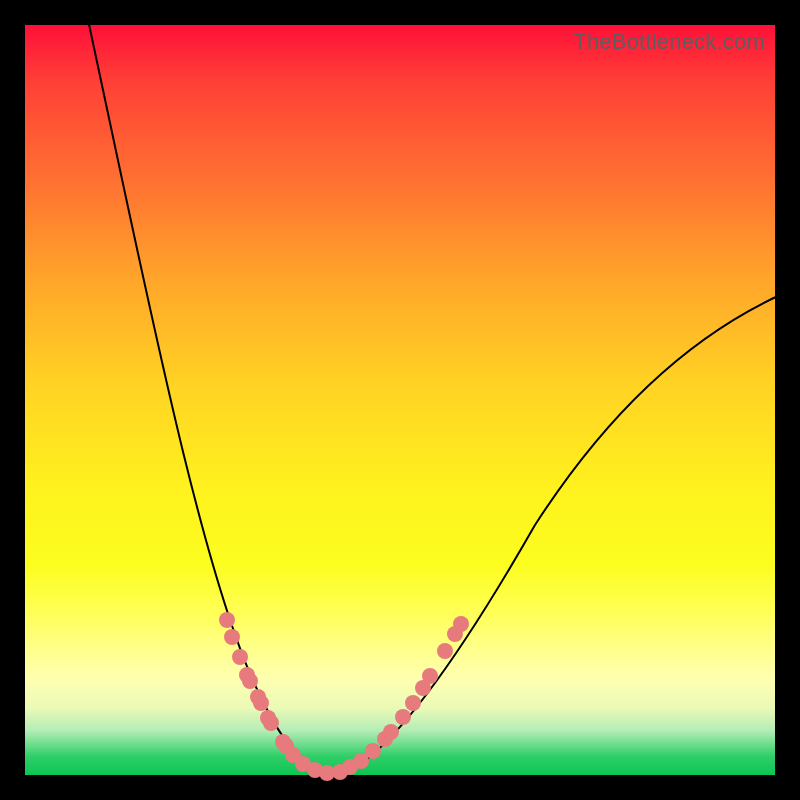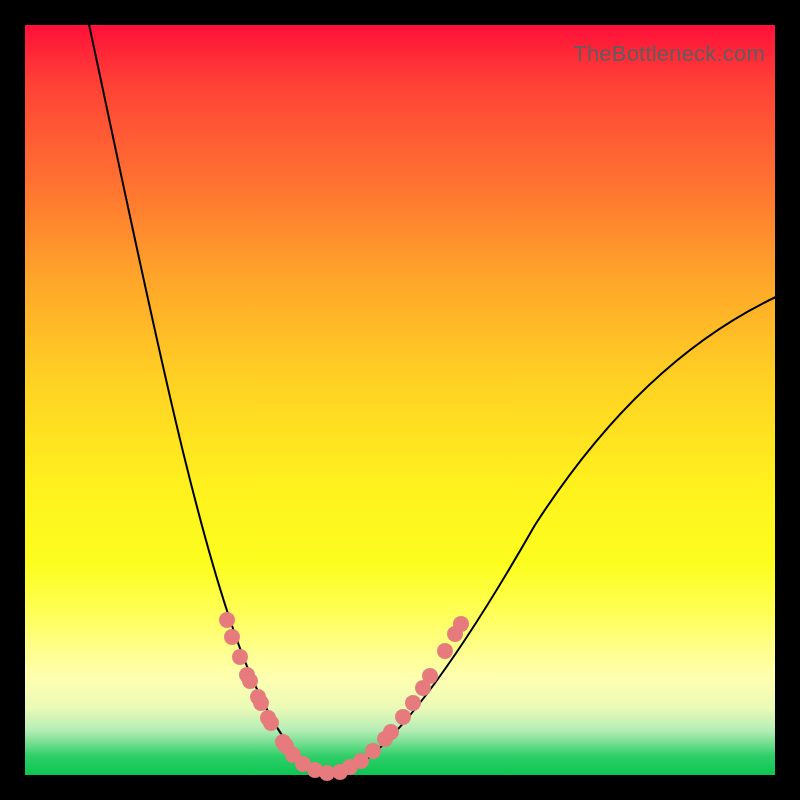--- a/index.html
+++ b/index.html
@@ -30,21 +30,21 @@
       #ffffb0 87%,
       #ebfab6 91%,
       #b6edb6 94%,
       #6adc8b 96%,
       #2fce68 97.5%,
       #0bc653 100%
     );
   }
   .watermark {
     position: absolute;
-    top: 16px;
+    top: 4px;
     right: 10px;
     color: #5e5e5e;
     font-size: 22px;
     font-weight: 500;
     letter-spacing: 0.2px;
     z-index: 10;
   }
   svg.curve {
     position: absolute;
     left: 0;

